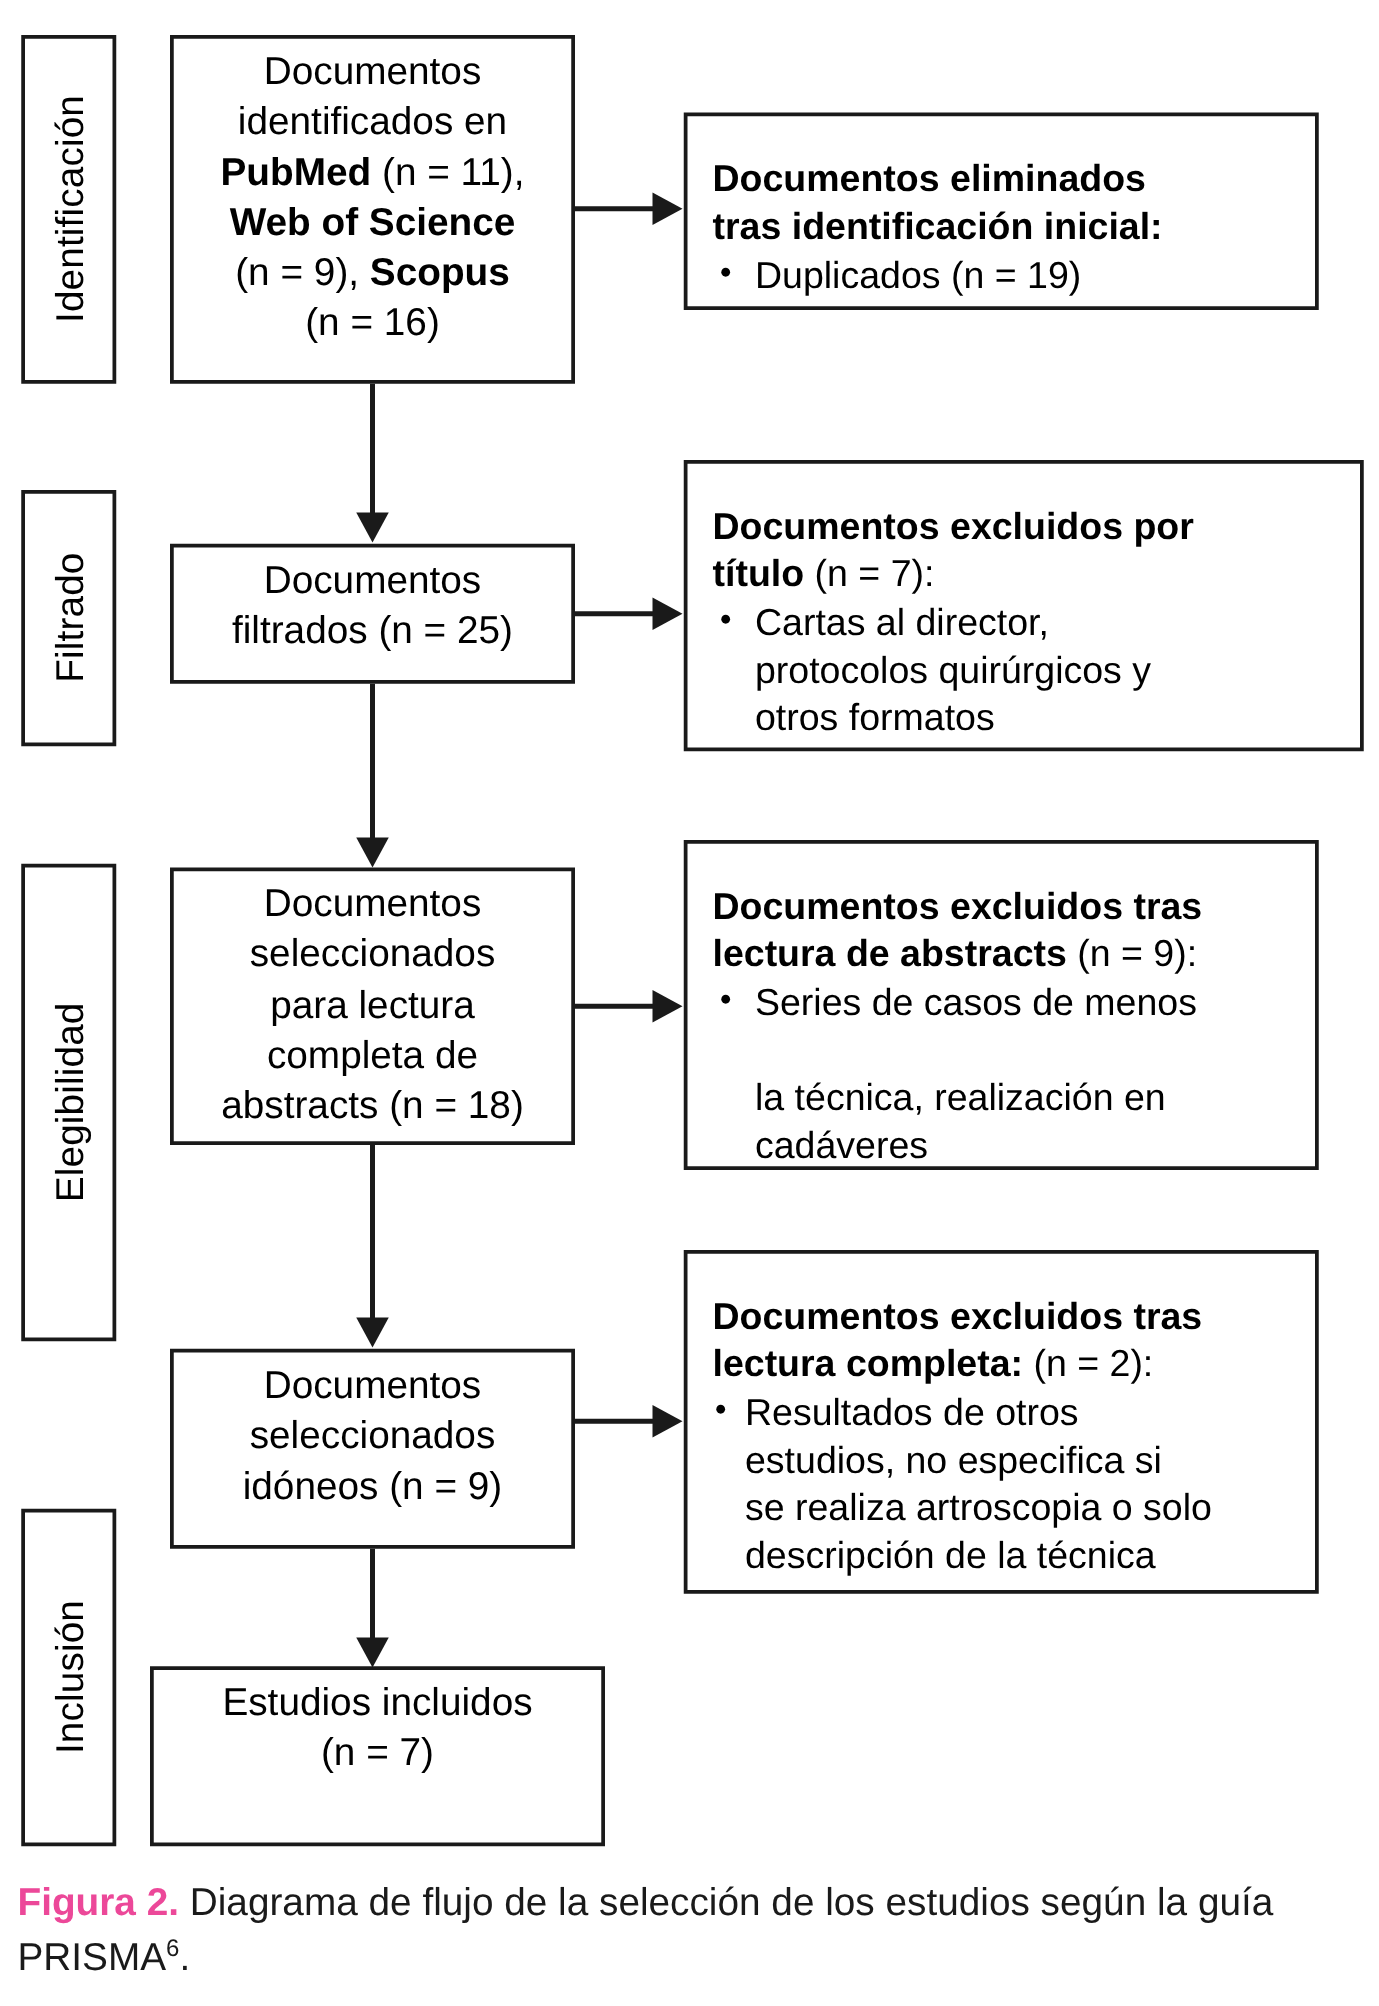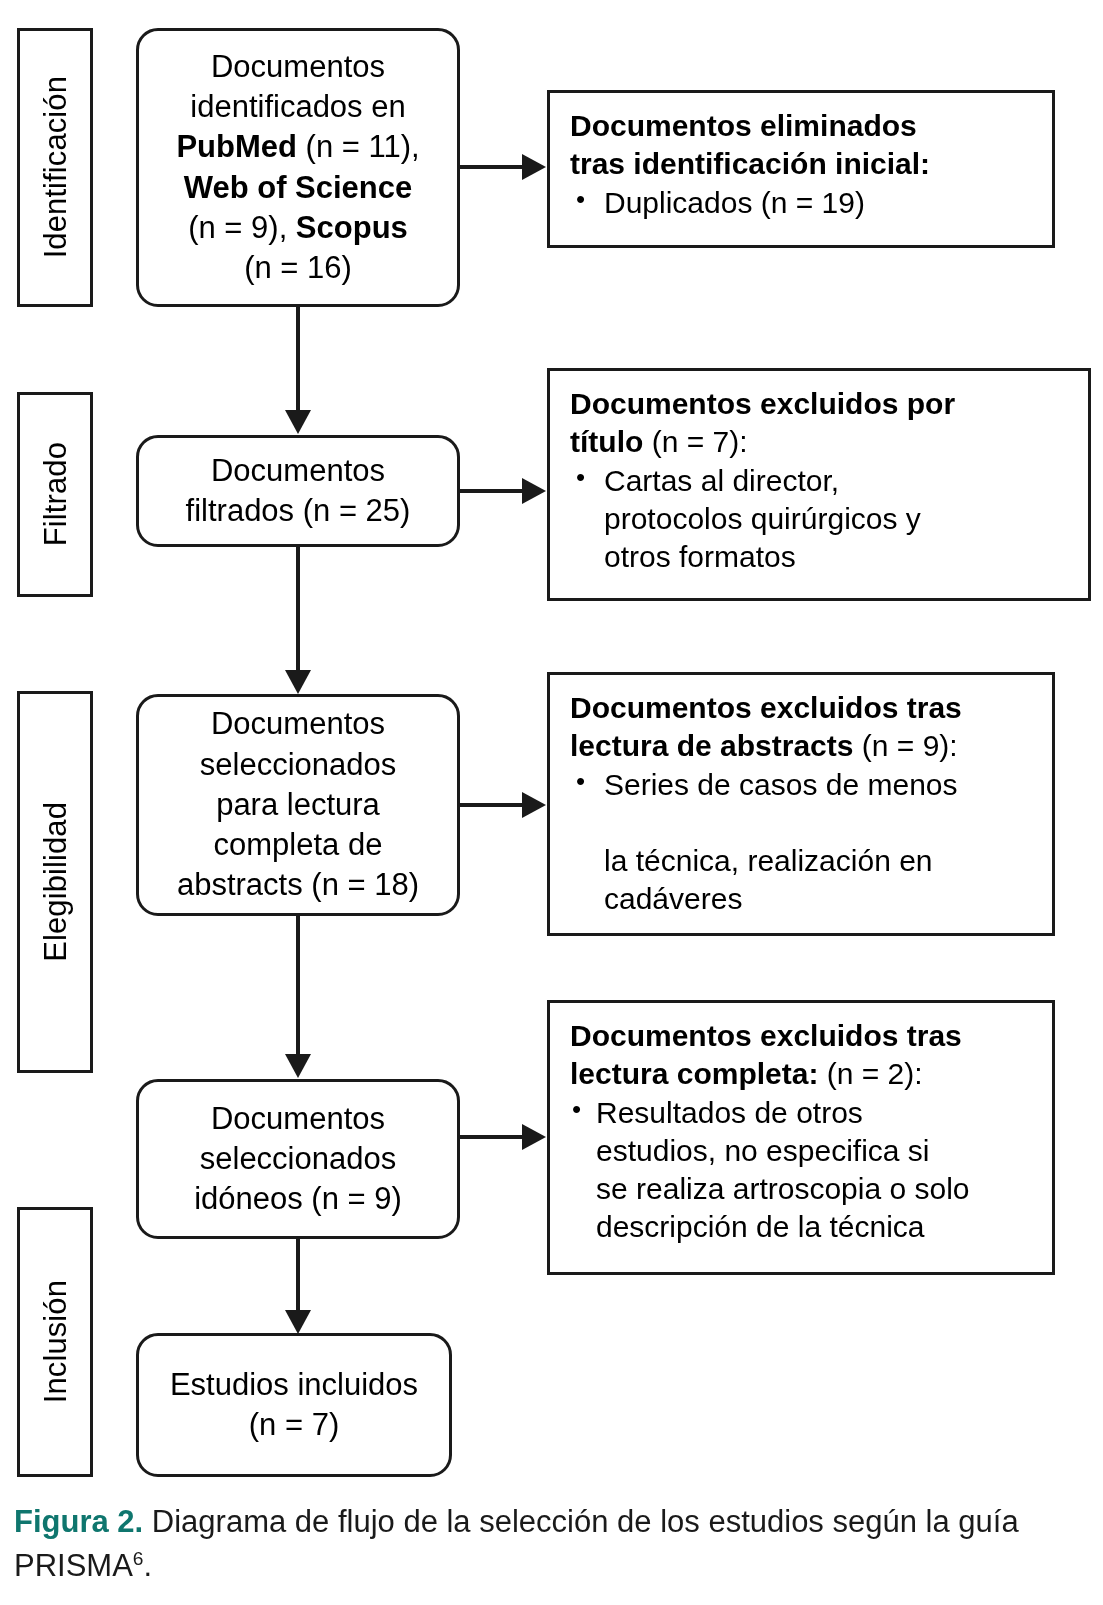--- a/index.html
+++ b/index.html
@@ -38,34 +38,33 @@
     transform: rotate(180deg);
     font-size: 31px;
     line-height: 1;
     letter-spacing: 0.1px;
     white-space: nowrap;
   }
 
   
   .flow {
     display: flex;
-    align-items: center;
+    align-items: flex-start;
     justify-content: center;
     text-align: center;
     padding: 6px 0;
-    border-radius: 22px;
   }
   .flow-text {
     font-size: 31px;
     line-height: 1.30;
   }
 
   
   .excl {
-    padding: 14px 14px 10px 20px;
+    padding: 32px 14px 10px 20px;
   }
   .excl-title {
     font-size: 30px;
     line-height: 1.27;
     font-weight: 700;
     margin: 0 0 1px 0;
   }
   .excl-title .reg {
     font-weight: 400;
   }
@@ -127,21 +126,21 @@
     position: absolute;
     left: 14px;
     top: 1500px;
     width: 1060px;
     font-size: 31px;
     line-height: 1.42;
     color: #1a1a1a;
   }
   #caption .fig-label {
     font-weight: 700;
-    color: #0f766e;
+    color: #ec4899;
   }
   #caption sup {
     font-size: 0.62em;
     vertical-align: super;
   }
 </style>
 </head>
 <body>
 
 <div id="page">
@@ -245,21 +244,21 @@
   </div>
 
   <div class="box flow" style="left:136px; top:1079px; width:324px; height:160px;">
     <div class="flow-text">
       <span>Documentos</span><br>
       <span>seleccionados</span><br>
       <span>idóneos (n = 9)</span>
     </div>
   </div>
 
-  <div class="box flow" style="left:136px; top:1333px; width:316px; height:144px;">
+  <div class="box flow" style="left:120px; top:1333px; width:364px; height:144px;">
     <div class="flow-text">
       <span>Estudios incluidos</span><br>
       <span>(n = 7)</span>
     </div>
   </div>
 
   <div class="vline" style="left:296px; top:307px; width:4px; height:105px;"></div>
   <div class="arrow-down" style="left:285px; top:410px;"></div>
 
   <div class="hline" style="left:460px; top:165px; width:68px; height:4px;"></div>

